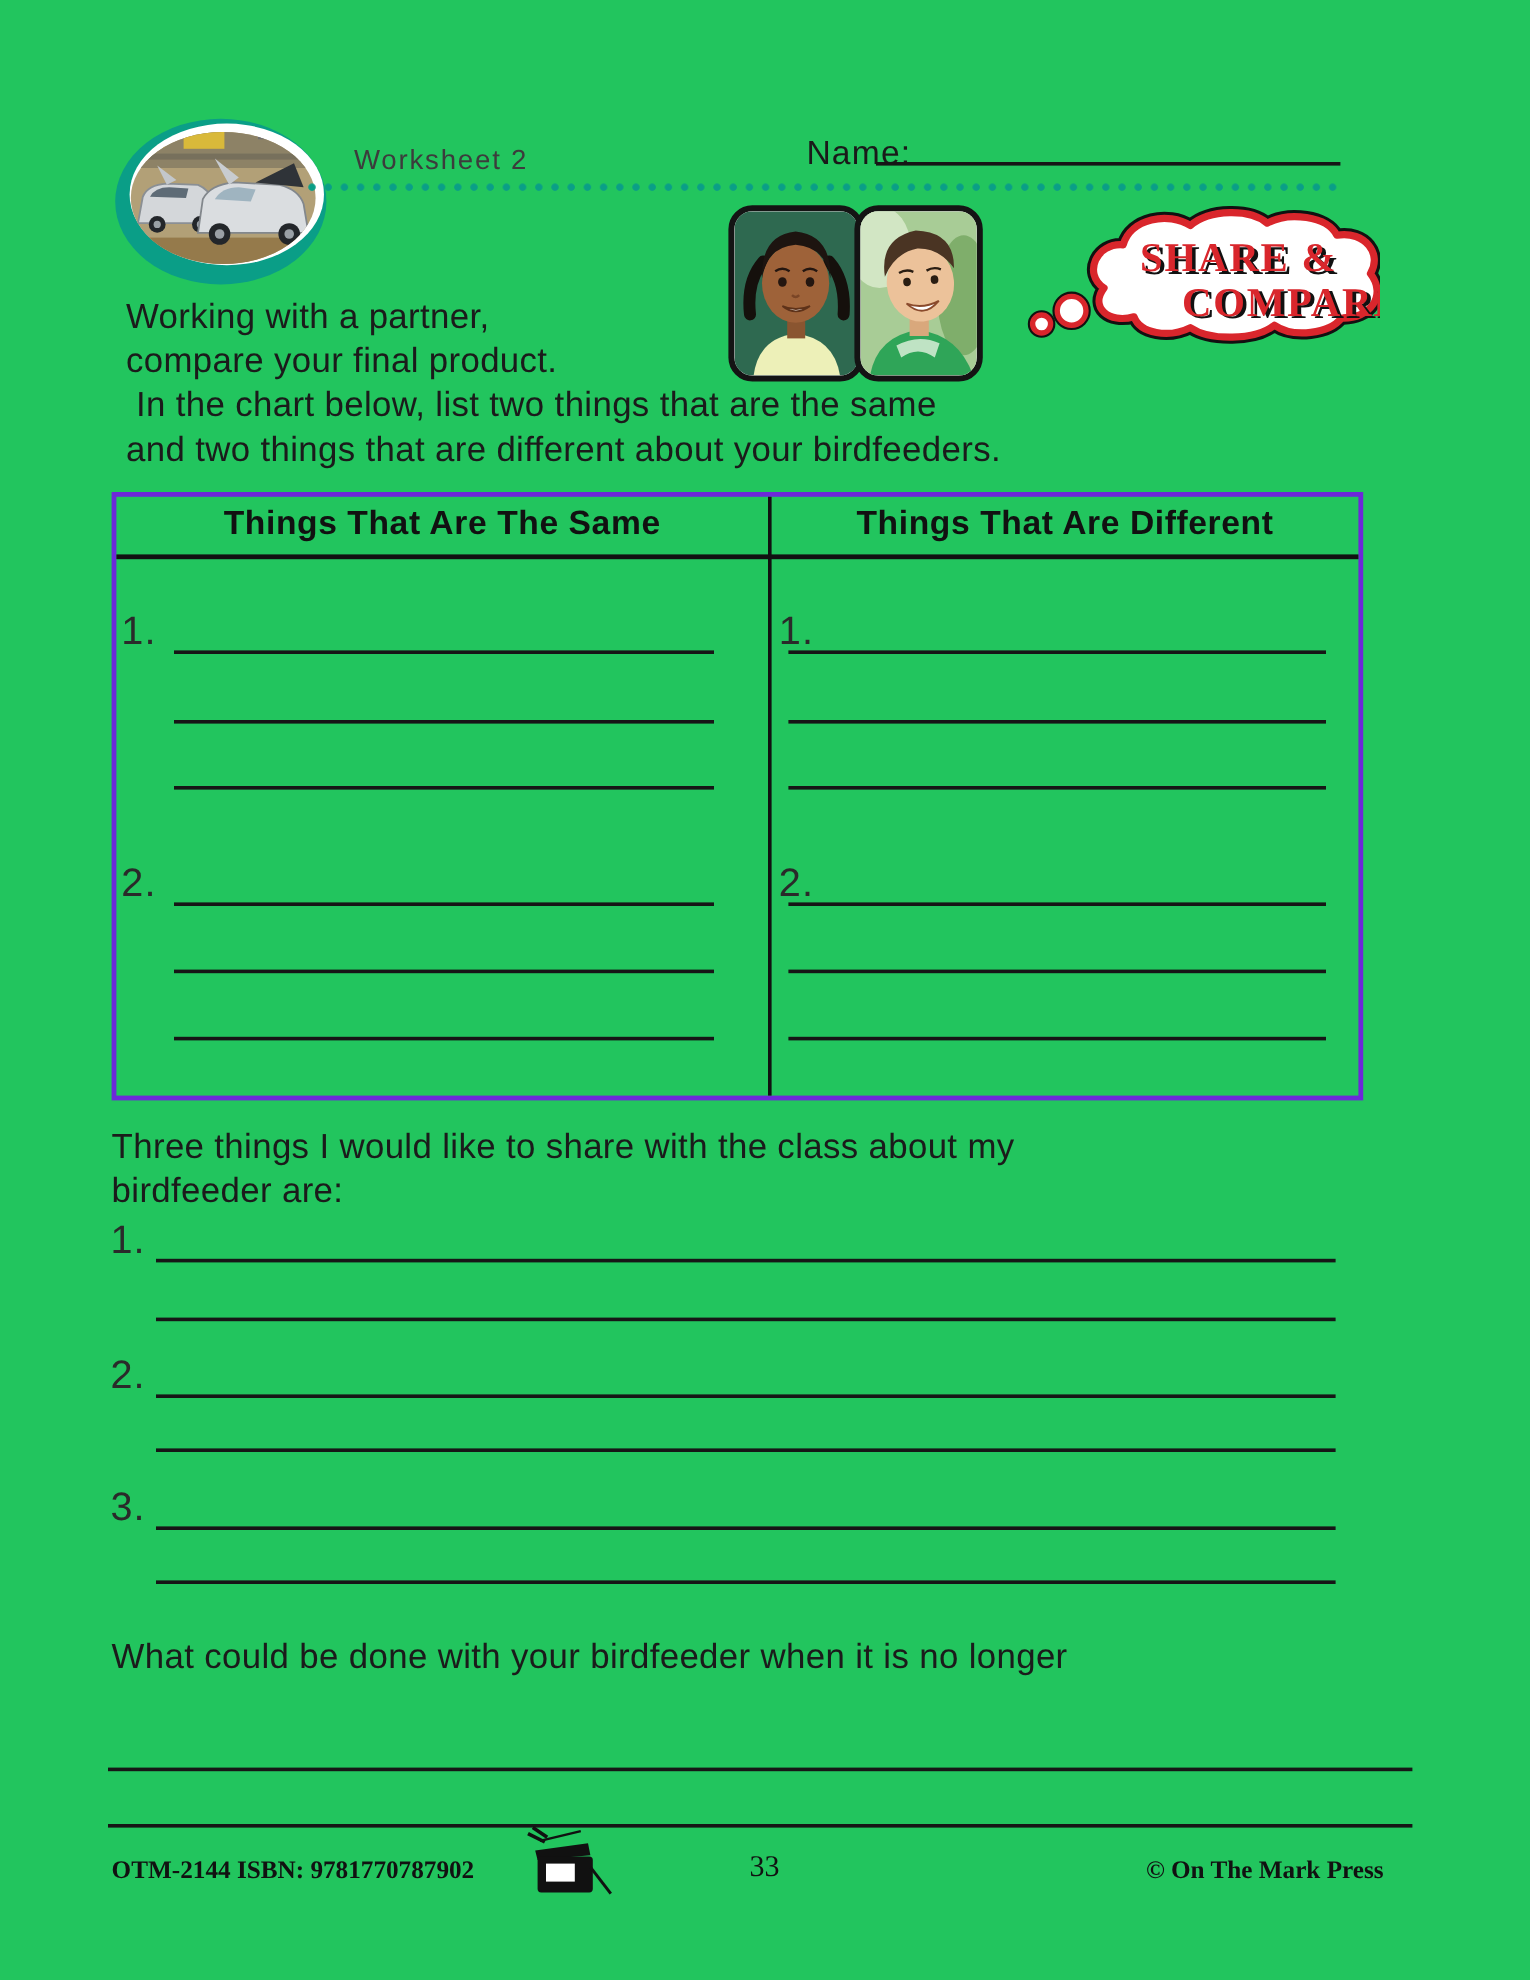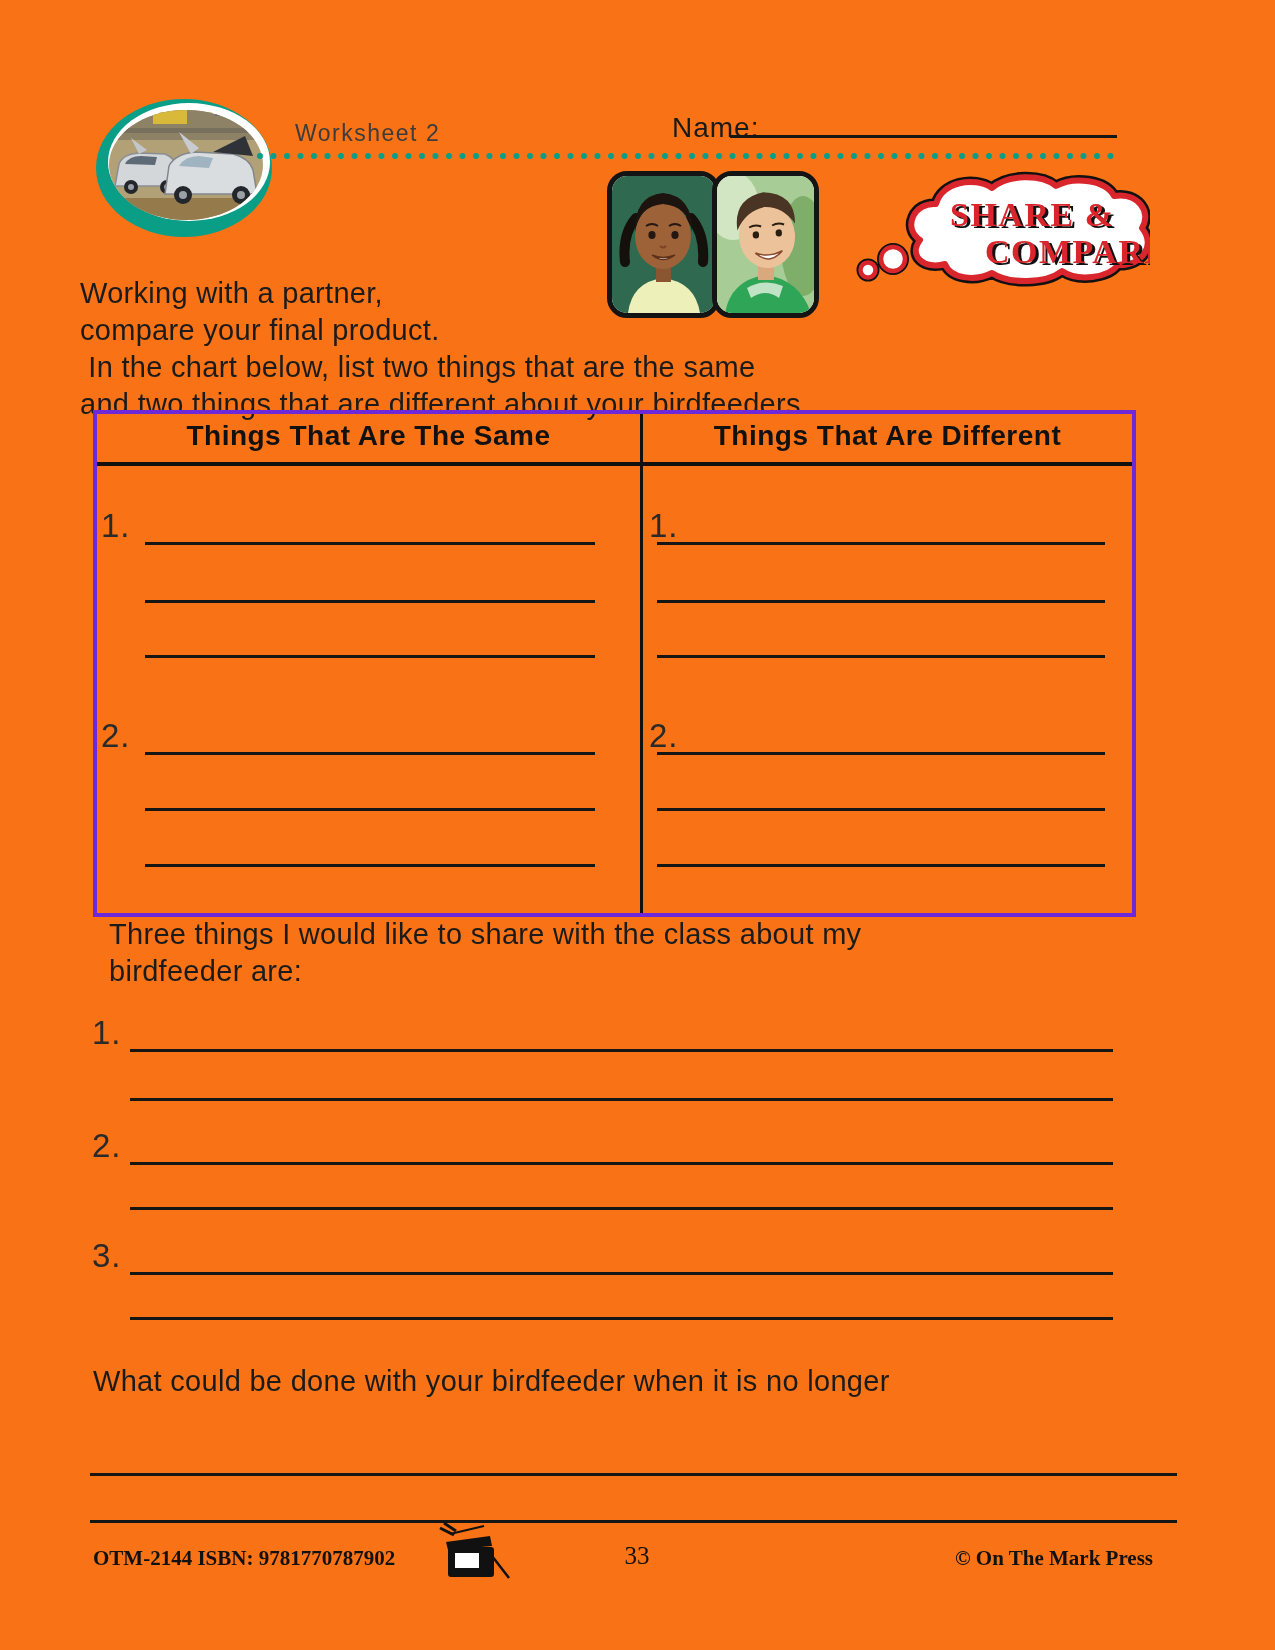--- a/index.html
+++ b/index.html
@@ -1,17 +1,17 @@
 <!DOCTYPE html>
 <html><head>
 <meta charset="utf-8">
 <style>
   html,body{margin:0;padding:0;background:#fff;}
   .page{
-    position:relative;width:1275px;height:1650px;background:#f97316;overflow:hidden;
+    position:relative;width:1275px;height:1650px;background:#22c55e;overflow:hidden;
     font-family:"Liberation Sans", sans-serif;color:#1a1a1a;
   }
   .abs{position:absolute;}
   .thin-label{font-size:23px;color:#3c3c3c;letter-spacing:1.5px;}
   .name-label{font-size:28px;color:#1a1a1a;letter-spacing:1px;}
   .rule{position:absolute;height:0;border-bottom:3px solid #161616;}
   .dotted-sep{
     position:absolute;height:8px;
     background-image:radial-gradient(circle at 4px 4px, #0a9e87 2.7px, rgba(0,0,0,0) 3.4px);
     background-size:13.5px 8px;background-repeat:repeat-x;
@@ -124,21 +124,21 @@
         <path id="cloud" d="M95 96 C74 102 58 88 70 72 C52 60 64 34 86 36 C92 14 124 8 142 20 C158 6 192 6 206 18 C224 8 256 12 264 28 C288 24 302 44 292 60 C306 78 292 98 268 97 C258 110 228 114 212 103 C196 116 158 116 142 105 C124 114 100 110 95 96 Z" fill="#ffffff" stroke="#111" stroke-width="11" stroke-linejoin="round"></path>
         <path d="M95 96 C74 102 58 88 70 72 C52 60 64 34 86 36 C92 14 124 8 142 20 C158 6 192 6 206 18 C224 8 256 12 264 28 C288 24 302 44 292 60 C306 78 292 98 268 97 C258 110 228 114 212 103 C196 116 158 116 142 105 C124 114 100 110 95 96 Z" fill="#ffffff" stroke="#d9262c" stroke-width="6" stroke-linejoin="round"></path>
       </g>
       <text class="stamp-txt" x="103" y="60" font-size="34" fill="#111">SHARE &amp;</text>
       <text class="stamp-txt" x="100" y="58" font-size="34" fill="#d9262c">SHARE &amp;</text>
       <text class="stamp-txt" x="138" y="97" font-size="34" fill="#111">COMPARE</text>
       <text class="stamp-txt" x="135" y="95" font-size="34" fill="#d9262c">COMPARE</text>
     </svg>
   </div>
 
-  <div class="abs body-text" style="left:80px;top:246px;width:900px;margin-top:29px;">
+  <div class="abs body-text" style="left:105px;top:246px;width:900px;">
     <div class="text-line">Working with a partner,</div>
     <div class="text-line">compare your final product.</div>
     <div class="text-line"> In the chart below, list two things that are the same</div>
     <div class="text-line">and two things that are different about your birdfeeders.</div>
   </div>
 
   <div class="table-frame">
     <div class="table-divider"></div>
     <div class="table-headrule"></div>
     <div class="th" style="left:0;width:543px;">Things That Are The Same</div>
@@ -156,21 +156,21 @@
     <div class="abs num" style="left:552px;top:93px;">1.</div>
     <div class="rule" style="left:560px;top:128px;width:448px;"></div>
     <div class="rule" style="left:560px;top:186px;width:448px;"></div>
     <div class="rule" style="left:560px;top:241px;width:448px;"></div>
     <div class="abs num" style="left:552px;top:303px;">2.</div>
     <div class="rule" style="left:560px;top:338px;width:448px;"></div>
     <div class="rule" style="left:560px;top:394px;width:448px;"></div>
     <div class="rule" style="left:560px;top:450px;width:448px;"></div>
   </div>
 
-  <div class="abs body-text" style="left:93px;top:916px;width:1000px;margin-left:16px;">
+  <div class="abs body-text" style="left:93px;top:938px;width:1000px;">
     <div class="text-line">Three things I would like to share with the class about my</div>
     <div class="text-line">birdfeeder are:</div>
   </div>
 
   <div class="abs num" style="left:92px;top:1014px;">1.</div>
   <div class="rule" style="left:130px;top:1049px;width:983px;"></div>
   <div class="rule" style="left:130px;top:1098px;width:983px;"></div>
 
   <div class="abs num" style="left:92px;top:1127px;">2.</div>
   <div class="rule" style="left:130px;top:1162px;width:983px;"></div>

